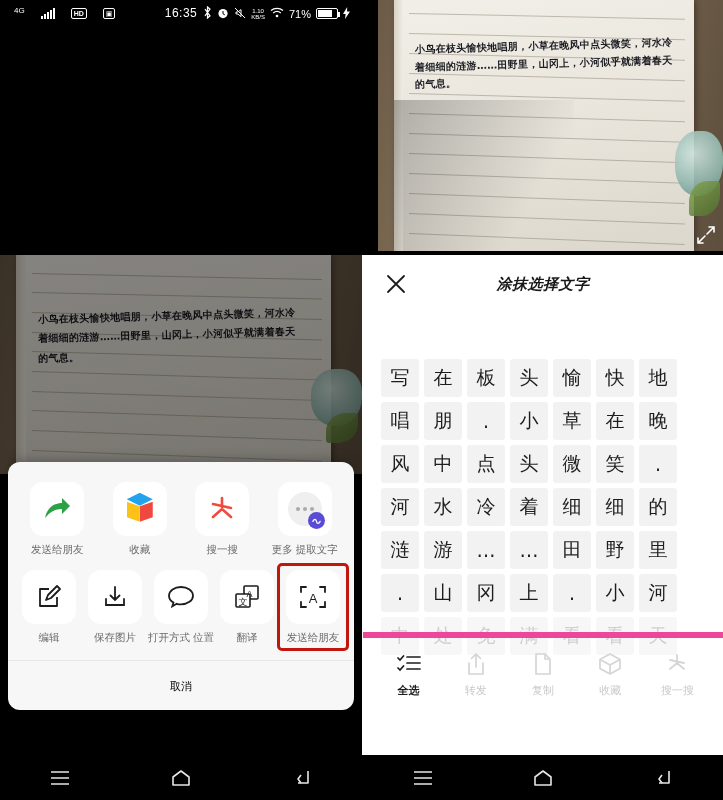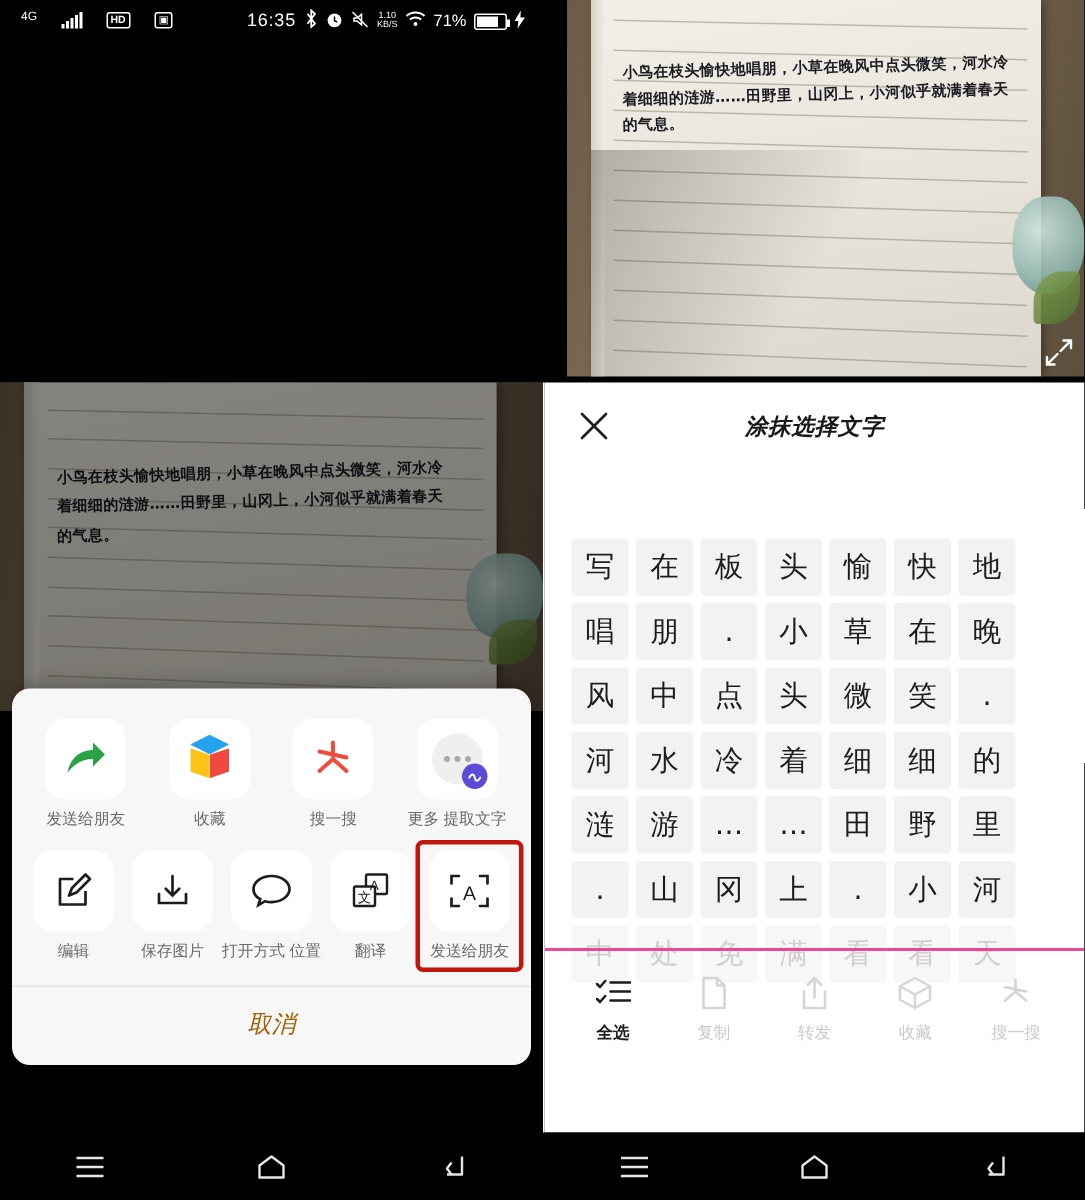--- a/index.html
+++ b/index.html
@@ -92,21 +92,21 @@
     display: flex; align-items: center; justify-content: center; position: relative;
   }
   .tile svg { display: block; }
   .sheet-label {
     margin-top: 7px; font-size: 10.5px; color: #6b6b6b; text-align: center;
     line-height: 1.25; max-width: 66px;
   }
   .hl-box { outline: 3px solid #c0160c; border-radius: 2px; padding: 4px 5px 4px; }
   .sheet-divider { height: 1px; background: #e6e6e6; margin: 6px 0 0; }
   .cancel-row { text-align: center; padding: 15px 0 16px; }
-  .cancel-txt { font-size: 16px; color: #a16207; font-style: italic; }
+  .cancel-txt { font-size: 11px; color: #000000; }
 
   
   .cube { width: 34px; height: 34px; position: relative; }
   .cube .top { position:absolute; left:4px; top:1px; width:26px; height:13px;
      background:#23a3ec; clip-path: polygon(50% 0,100% 50%,50% 100%,0 50%); }
   .cube .l { position:absolute; left:4px; top:10px; width:13px; height:20px;
      background:#fcc218; clip-path: polygon(0 0,100% 22%,100% 100%,0 78%); }
   .cube .r { position:absolute; left:17px; top:10px; width:13px; height:20px;
      background:#f0483e; clip-path: polygon(0 22%,100% 0,100% 78%,0 100%); }
 
@@ -127,21 +127,21 @@
   .ocr-row { display: flex; gap: 5px; margin-bottom: 5px; }
   .ch {
     width: 38px; height: 38px; background: #f2f2f2; border-radius: 3px;
     display: flex; align-items: center; justify-content: center;
     font-size: 19px; color: #1d1d1d;
     font-family: "DejaVu Sans", sans-serif;
   }
   .ocr-row.faded .ch { color: #cfcfcf; background: #f7f7f7; }
   .ocr-toolbar {
     position: absolute; left: 0; right: 0; bottom: 45px; height: 78px;
-    border-top: 2px solid #ec4899; display: flex; align-items: center;
+    border-top: 6px solid #ec4899; display: flex; align-items: center;
     padding: 0 12px;
   }
   .tool {
     flex: 1 1 0; display: flex; flex-direction: column; align-items: center; gap: 6px;
   }
   .tool .tl-ico { height: 26px; display:flex; align-items:center; justify-content:center; }
   .tool .tl-lbl { font-size: 11px; color: #c9c9c9; }
   .tool.active .tl-lbl { color: #1d1d1d; font-weight: bold; }
   .tool.active .tl-ico svg { stroke: #1d1d1d; }
 
@@ -469,34 +469,34 @@
       <div class="tool active">
         <span class="tl-ico">
           <svg width="24" height="22" viewBox="0 0 24 22" fill="none" stroke="#1d1d1d" stroke-width="1.7" stroke-linecap="round">
             <path d="M1 5l2 2 3.5-4M1 15l2 2 3.5-4M10 4h13M10 10h13M10 16h13"></path>
           </svg>
         </span>
         <span class="tl-lbl">全选</span>
       </div>
       <div class="tool">
         <span class="tl-ico">
+          <svg width="22" height="24" viewBox="0 0 22 24" fill="none" stroke="#d5d5d5" stroke-width="1.7" stroke-linecap="round" stroke-linejoin="round">
+            <path d="M11 2v13M6.5 6.5 11 2l4.5 4.5M4 11v11h14V11"></path>
+          </svg>
+        </span>
+        <span class="tl-lbl">转发</span>
+      </div>
+      <div class="tool">
+        <span class="tl-ico">
           <svg width="20" height="24" viewBox="0 0 20 24" fill="none" stroke="#d5d5d5" stroke-width="1.7" stroke-linejoin="round">
             <path d="M3 2h9l5 5v15H3z"></path>
               <path d="M12 2v5h5"></path>
           </svg>
         </span>
         <span class="tl-lbl">复制</span>
-      </div>
-      <div class="tool">
-        <span class="tl-ico">
-          <svg width="22" height="24" viewBox="0 0 22 24" fill="none" stroke="#d5d5d5" stroke-width="1.7" stroke-linecap="round" stroke-linejoin="round">
-            <path d="M11 2v13M6.5 6.5 11 2l4.5 4.5M4 11v11h14V11"></path>
-          </svg>
-        </span>
-        <span class="tl-lbl">转发</span>
       </div>
       <div class="tool">
         <span class="tl-ico">
           <svg width="24" height="24" viewBox="0 0 24 24" fill="none" stroke="#d5d5d5" stroke-width="1.7" stroke-linejoin="round">
             <path d="M12 2 22 7.5v9L12 22 2 16.5v-9z"></path>
               <path d="M2 7.5 12 13l10-5.5M12 13v9"></path>
           </svg>
         </span>
         <span class="tl-lbl">收藏</span>
       </div>

